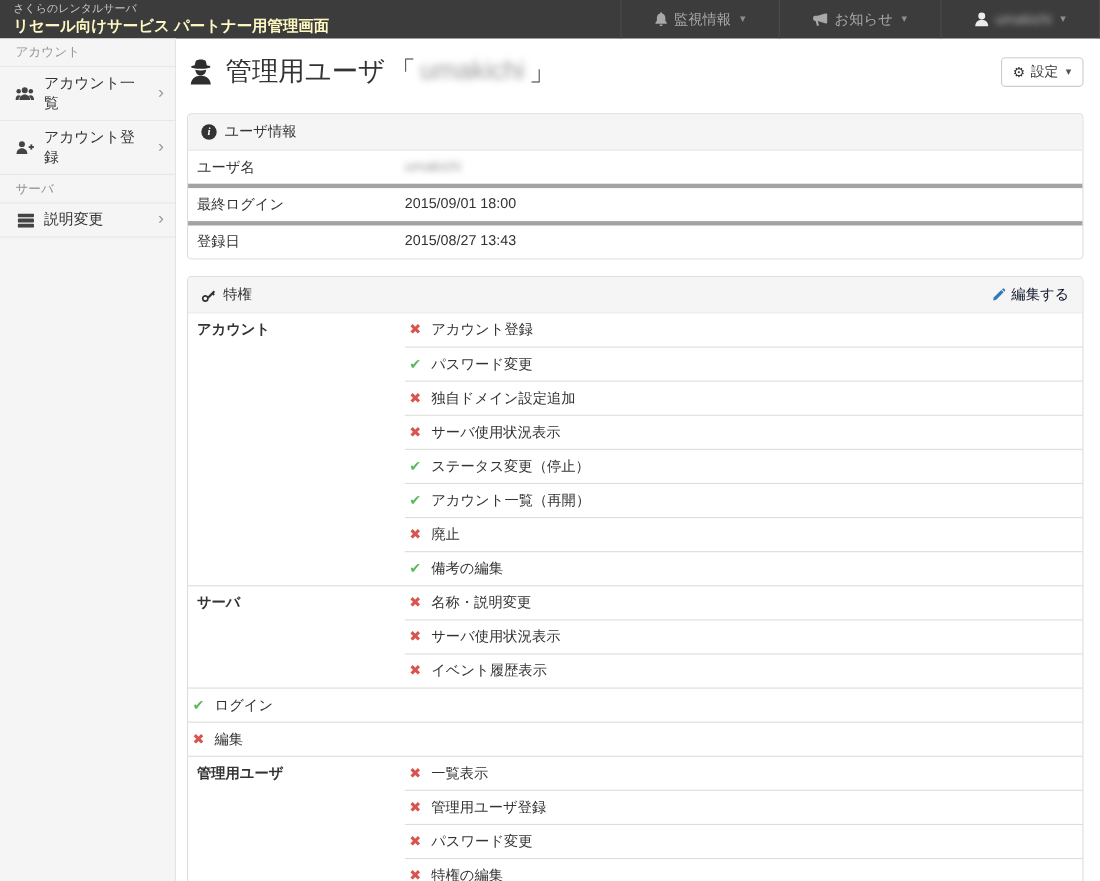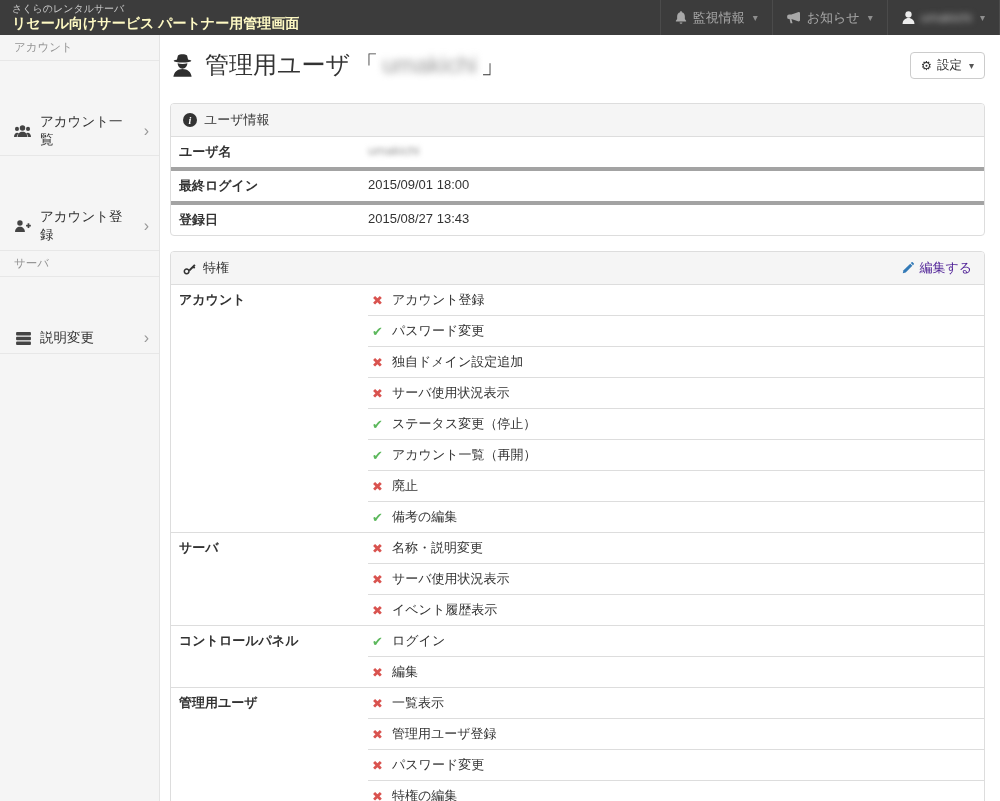--- a/index.html
+++ b/index.html
@@ -8,34 +8,34 @@
     width:1000px; height:801px; overflow:hidden; position:relative;
     background:#fff; color:#333;
     font-family:"Liberation Sans","DejaVu Sans",sans-serif;
   }
   
   .navbar { height:35px; background:#3c3c3c; display:flex; justify-content:space-between; }
   .brand { padding:3px 12px; cursor:pointer; }
   .brand-small { font-size:10px; color:#c9c9c9; line-height:12px; font-weight:normal; }
   .brand-main { font-size:14px; font-weight:bold; color:#fef9c3; line-height:17px; }
   .menus { display:flex; }
-  .menu-item { display:flex; align-items:center; gap:6px; padding:0 14px; color:#a8a8a8;
+  .menu-item { display:flex; align-items:center; gap:6px; padding:0 30px; color:#a8a8a8;
                font-size:13px; border-left:1px solid #4b4b4b; cursor:pointer; }
   .menu-item:last-child { border-right:1px solid #4b4b4b; }
   .caret { font-size:10px; color:#8e8e8e; margin-left:2px; }
   .icon { display:inline-flex; align-items:center; justify-content:center; }
   .icon svg { display:block; }
   .icon-light { color:#ececec; }
   .user-blur { filter:blur(3px); color:#b5b5b5; }
   
   .sidebar { position:absolute; left:0; top:35px; width:160px; bottom:0;
              background:#f5f5f5; border-right:1px solid #e4e4e4; }
   .sb-header { padding:5px 14px; font-size:11.5px; color:#949494; border-bottom:1px solid #e7e7e7; }
   .sb-item { display:flex; align-items:center; gap:8px; padding:6px 10px 6px 14px;
-             font-size:13.5px; color:#333; border-bottom:1px solid #e7e7e7; cursor:pointer;margin-top:46px; }
+             font-size:13.5px; color:#333; border-bottom:1px solid #e7e7e7; cursor:pointer; }
   .sb-item .icon { color:#444; width:18px; }
   .sb-chevron { margin-left:auto; color:#999; font-size:16px; line-height:1; }
   
   .main { margin-left:160px; padding:0 15px 0 10px; }
   .page-header { display:flex; align-items:center; justify-content:space-between;
                  margin:12px 0 20px; height:36px; }
   .page-title { display:flex; align-items:center; gap:10px; font-size:24px; font-weight:400; color:#333; }
   .page-title .icon { color:#2e2e2e; }
   .blur-name { filter:blur(3.5px); color:#9a9a9a; }
   .btn-settings { display:inline-flex; align-items:center; gap:5px; background:#fff;
@@ -44,26 +44,26 @@
   .btn-settings .caret { color:#555; }
   
   .panel { border:1px solid #ddd; border-radius:4px; margin-bottom:15px; }
   .panel-heading { background:#f5f5f5; border-bottom:1px solid #ddd; border-radius:3px 3px 0 0;
                    padding:7px 12px; font-size:13px; color:#333;
                    display:flex; align-items:center; gap:7px; }
   .info-badge { width:14px; height:14px; border-radius:50%; background:#333; color:#fff;
                 display:inline-flex; align-items:center; justify-content:center;
                 font:italic bold 10px "Liberation Serif","DejaVu Serif",serif; }
   .panel-heading .icon { color:#333; }
-  .edit-link { margin-left:auto; color:#4c1d95; display:inline-flex; align-items:center; gap:5px;
+  .edit-link { margin-left:auto; color:#0f172a; display:inline-flex; align-items:center; gap:5px;
                text-decoration:none; font-size:13px; cursor:pointer; }
   .edit-link .icon { color:#337ab7; }
   .ui-row { display:flex; font-size:13px; }
   .ui-row + .ui-row { border-top:4px solid #a3a3a3; }
-  .ui-label { flex:0 0 197px; padding:6px 8px; font-weight:bold; }
+  .ui-label { flex:0 0 197px; padding:6px 8px; font-weight:normal; }
   .ui-value { padding:6px 0; }
   .val-blur { filter:blur(2.8px); color:#999; }
   
   .priv-group { display:flex; }
   .priv-group + .priv-group { border-top:1px solid #ddd; }
   .priv-cat { flex:0 0 197px; padding:6px 8px; font-weight:bold; font-size:13px; }
   .priv-list { flex:1; }
   .priv-item { display:flex; align-items:center; gap:7px; padding:6px 0; font-size:13px; }
   .priv-item + .priv-item { border-top:1px solid #ddd; }
   .mark { width:15px; text-align:center; font-weight:bold; font-size:13px; margin-left:2px; }
@@ -268,21 +268,20 @@
                 <span class="mark ng">✖</span>
                 <span>サーバ使用状況表示</span>
               </div>
               <div class="priv-item">
                 <span class="mark ng">✖</span>
                 <span>イベント履歴表示</span>
               </div>
             </div>
           </div>
           <div class="priv-group">
-            <div class="priv-cat">コントロールパネル</div>
             <div class="priv-list">
               <div class="priv-item">
                 <span class="mark ok">✔</span>
                 <span>ログイン</span>
               </div>
               <div class="priv-item">
                 <span class="mark ng">✖</span>
                 <span>編集</span>
               </div>
             </div>

